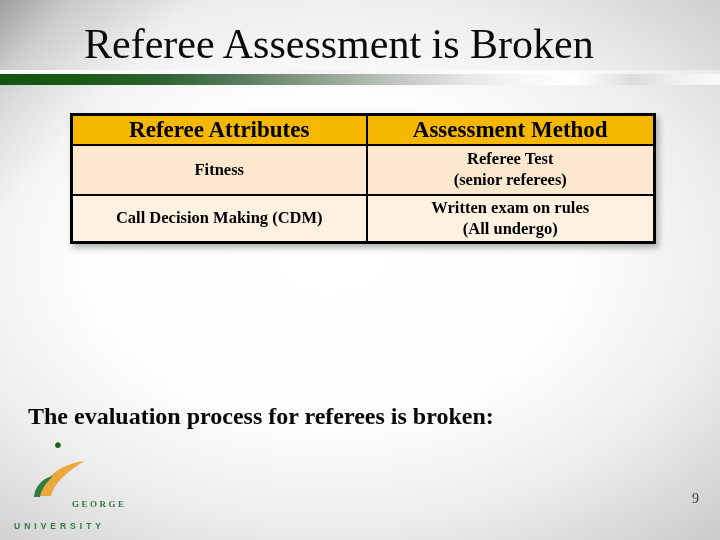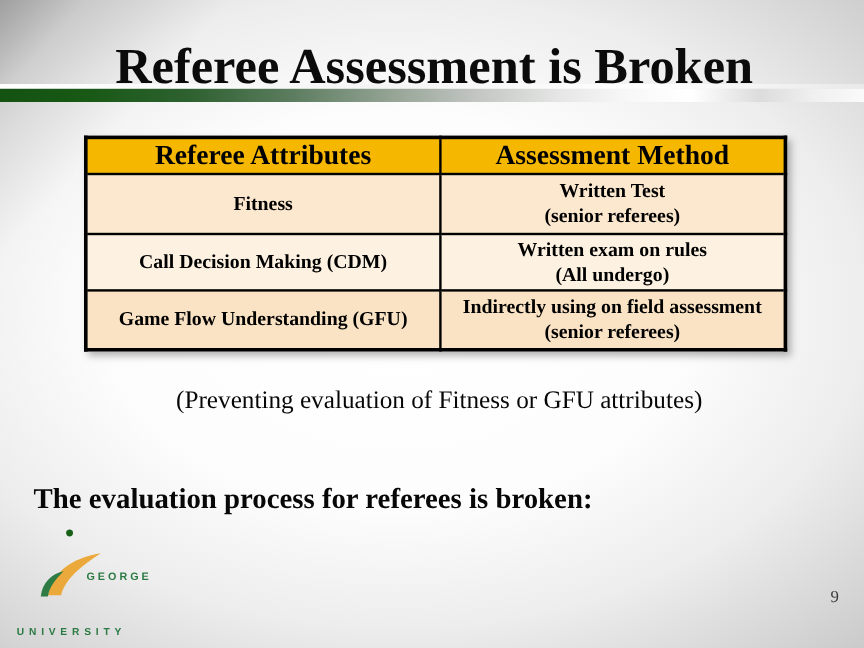--- a/index.html
+++ b/index.html
@@ -6,22 +6,22 @@
   .slide{
     position:relative;
     width:720px;height:540px;
     overflow:hidden;
     font-family:"Liberation Serif", serif;
     background:
       linear-gradient(132deg, rgba(105,105,105,0.50) 0%, rgba(105,105,105,0.18) 6%, rgba(105,105,105,0) 16%),
       radial-gradient(ellipse 80% 72% at 46% 48%, #ffffff 0%, #fdfdfd 42%, #ededed 68%, #c9c9c9 100%);
   }
   .title{
-    position:absolute;left:84px;top:22px;margin:12px;
-    font-size:42px;font-weight:700;color:#0b0b0b;
+    position:absolute;left:84px;top:22px;margin:0;
+    font-size:42px;font-weight:400;color:#0b0b0b;
     letter-spacing:0px;line-height:1.05;white-space:nowrap;
   }
   .rule-highlight{
     position:absolute;left:0;top:70px;width:720px;height:4px;
     background:linear-gradient(to right,#ffffff,#f4f4f4 45%,#ffffff 75%,#e9e9e9 100%);
   }
   .rule{
     position:absolute;left:0;top:74px;width:720px;height:11px;
     background:linear-gradient(to right,
       #145212 0%, #185915 10%, #2e6130 22%, #5d7d60 34%, #98a698 46%,
@@ -61,22 +61,22 @@
     position:absolute;left:52px;top:433px;
     font-size:20px;color:#176117;font-family:"DejaVu Sans", sans-serif;
   }
   .bullet-text{
     position:absolute;left:117px;top:436px;width:578px;
     font-size:19.5px;color:#070707;line-height:1.3;white-space:pre-wrap;
   }
   .logo{position:absolute;left:12px;top:460px;width:128px;height:78px;}
   .logo-swoosh{position:absolute;left:20px;top:0px;width:58px;height:38px;}
   .logo-george{
-    position:absolute;left:60px;top:15px;
-    font-family:Liberation Sans, sans-serif;font-weight:bold;
+    position:absolute;left:60px;top:39px;
+    font-family:Liberation Serif, serif;font-weight:bold;
     font-size:9px;letter-spacing:2.5px;color:#2c7a43;white-space:nowrap;
   }
   .logo-mason{
     position:absolute;left:1px;top:30px;
     font-family:"Liberation Serif", serif;font-weight:bold;
     font-size:29px;letter-spacing:1px;color:#1e5f38;white-space:nowrap;line-height:1;
   }
   .logo-university{
     position:absolute;left:2px;top:61px;
     font-family:"Liberation Sans", sans-serif;font-weight:bold;
@@ -105,43 +105,35 @@
     <thead>
       <tr>
         <th>Referee Attributes</th>
         <th>Assessment Method</th>
       </tr>
     </thead>
     <tbody>
       <tr class="row-0">
         <td>Fitness</td>
         <td>
-          <div>Written Test</div>
+          <div>Referee Test</div>
           <div>(senior referees)</div>
         </td>
       </tr>
       <tr class="row-1">
         <td>Call Decision Making (CDM)</td>
         <td>
           <div>Written exam on rules</div>
           <div>(All undergo)</div>
         </td>
       </tr>
-      <tr class="row-2">
-        <td>Game Flow Understanding (GFU)</td>
-        <td>
-          <div>Indirectly using on field assessment</div>
-          <div>(senior referees)</div>
-        </td>
-      </tr>
     </tbody>
   </table>
 
   <div class="notes">
-    <div>(Preventing evaluation of Fitness or GFU attributes)</div>
   </div>
 
   <p class="statement">The evaluation process for referees is broken:</p>
 
   <span class="bullet-marker">•</span>
 
   <div class="logo">
     <svg class="logo-swoosh" viewBox="0 0 58 38" xmlns="http://www.w3.org/2000/svg">
       <path d="M8,36 C12,17 27,5 52,1 C35,12 22,23 19,36 Z" fill="#EBA93C"></path>
       <path d="M2,37 C3,26 11,18 21,16 C13,24 9,30 8,37 Z" fill="#2E7B45"></path>

